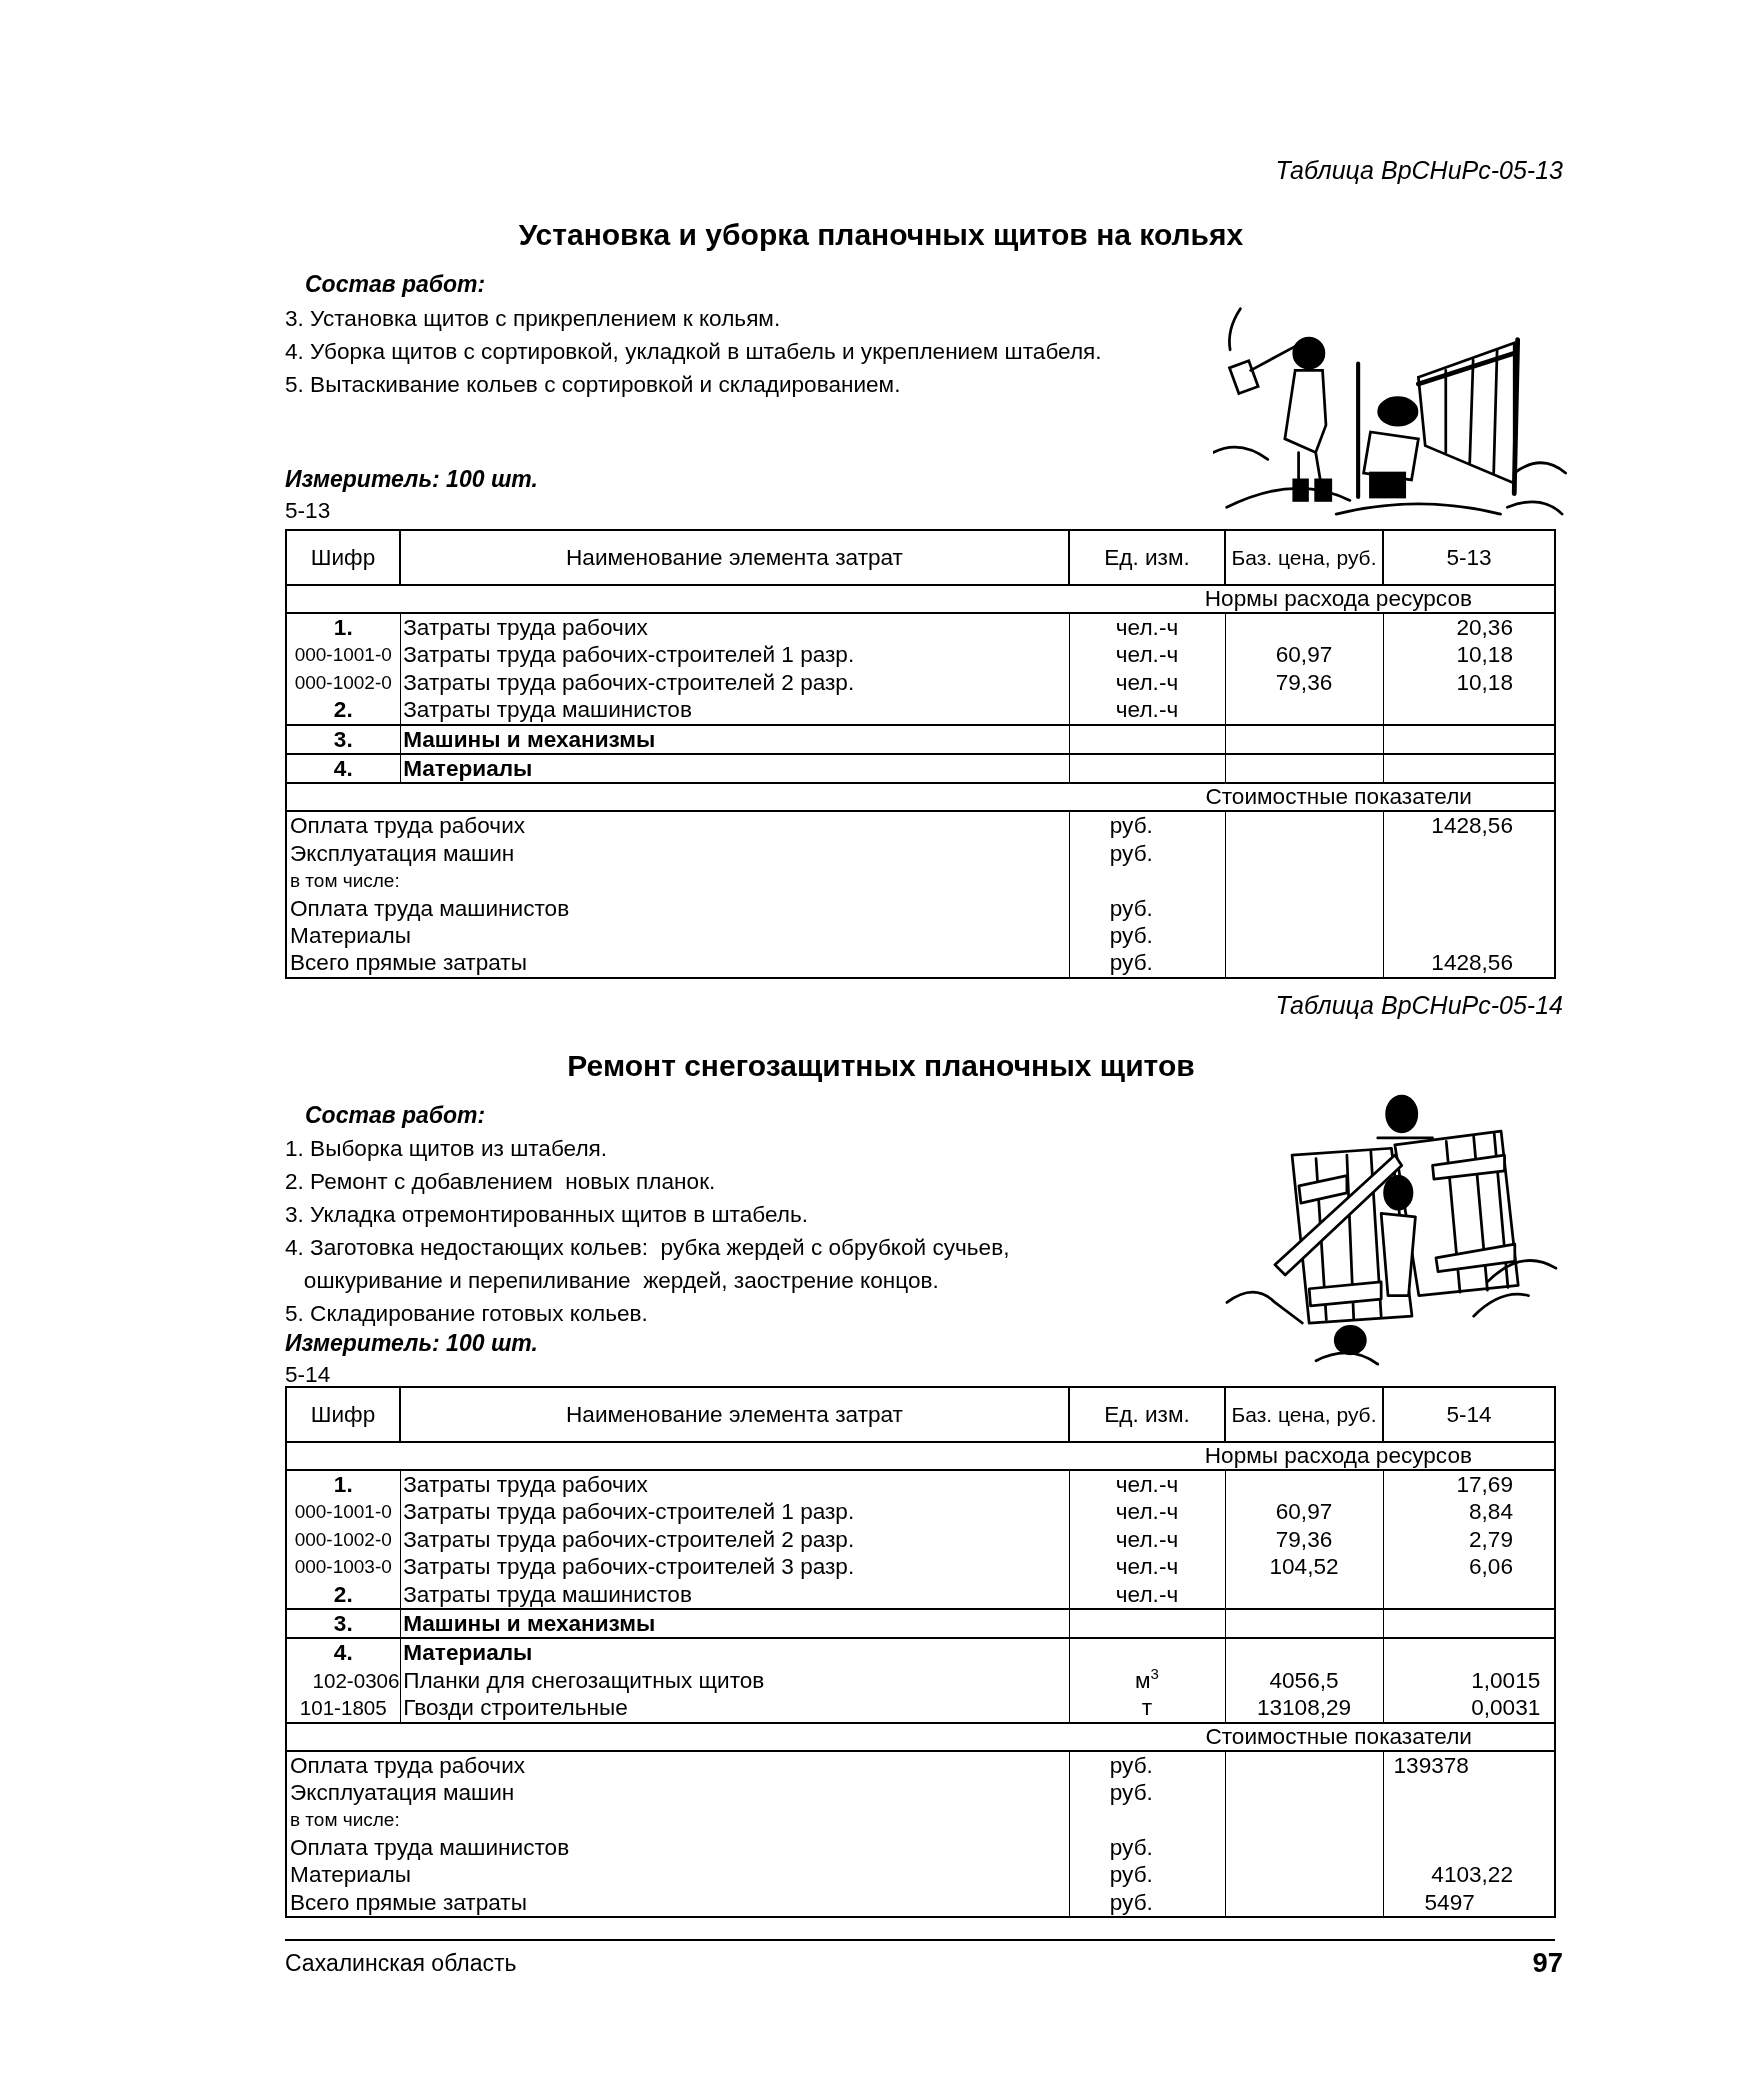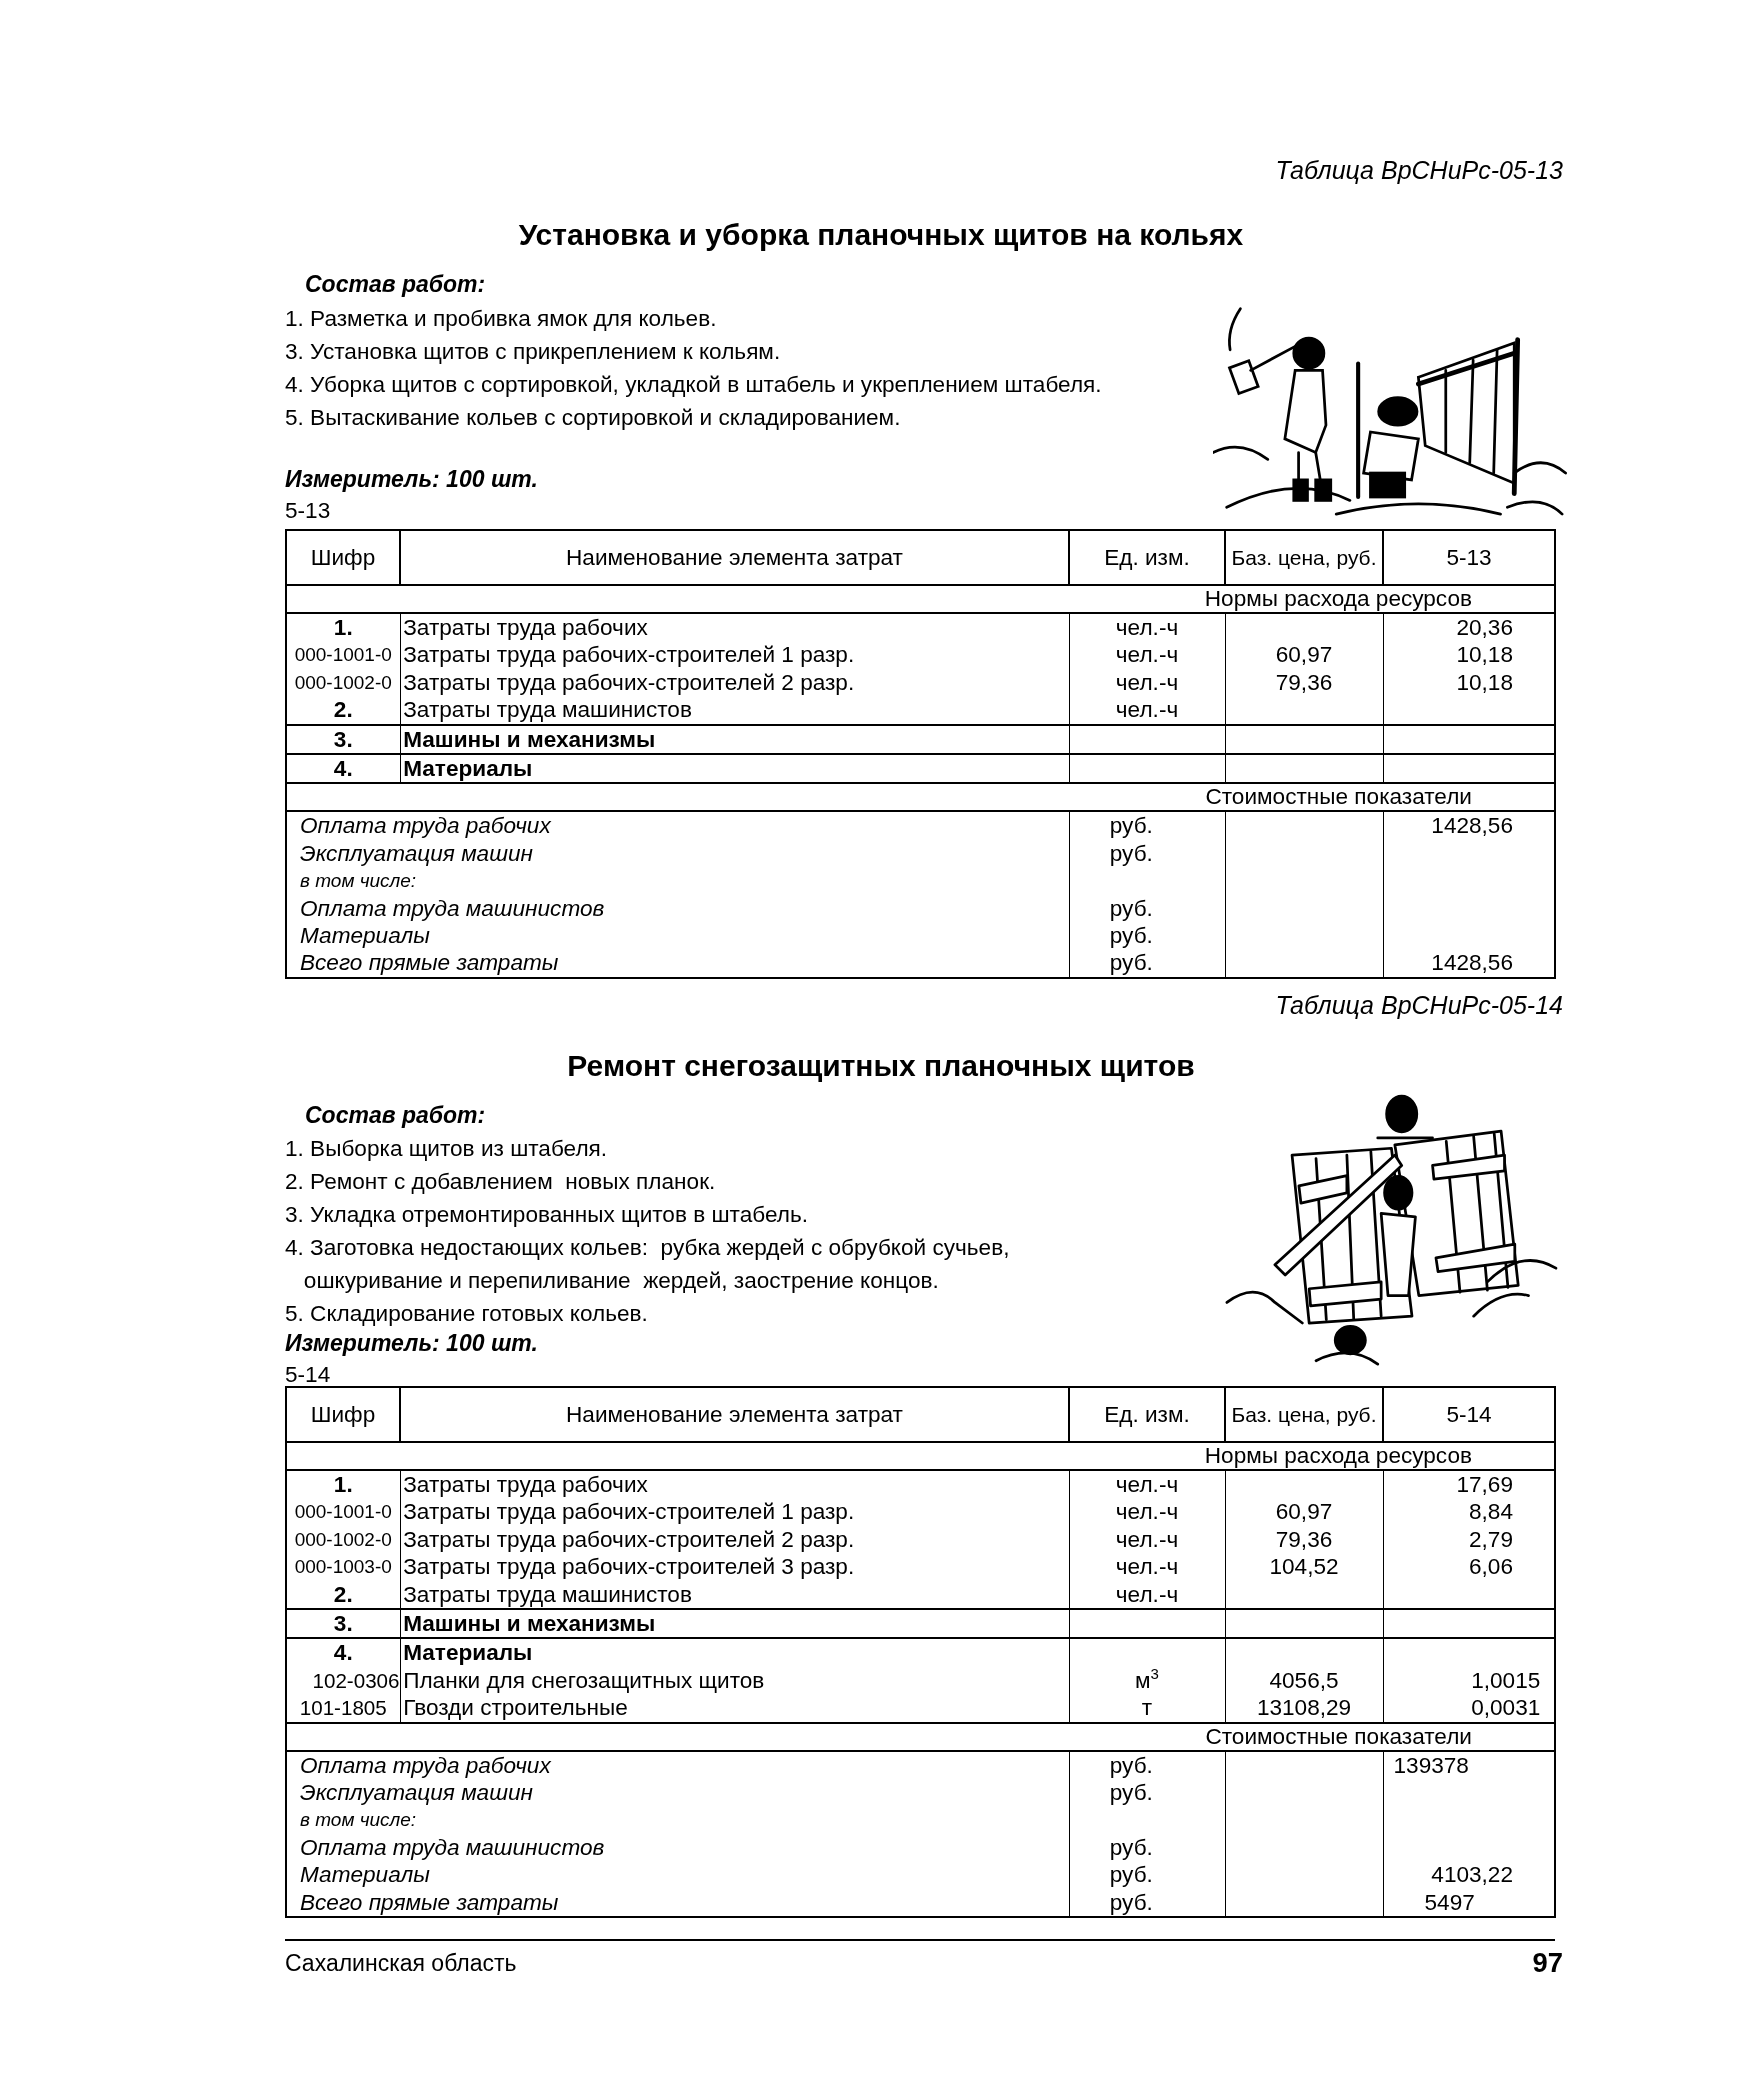--- a/index.html
+++ b/index.html
@@ -31,41 +31,40 @@
   table.norm td.code { text-align: center; font-size: 19px; white-space: nowrap; padding: 0; }
   table.norm td.code.num { font-size: 22.6px; font-weight: bold; }
   table.norm td.nm { border-left: 1.4px solid #000; }
   table.norm td.unit { border-left: 1.4px solid #000; text-align: center; }
   table.norm td.price { border-left: 1.4px solid #000; text-align: center; }
   table.norm td.val { border-left: 1.4px solid #000; border-right: 2.1px solid #000; text-align: right; padding-right: 41px; }
   table.norm td.first { border-left: 2.1px solid #000; }
   table.norm tr.grp-end td { border-bottom: 2.1px solid #000; }
   table.norm tr.bold-row td.nm { font-weight: bold; }
   table.norm tr.bold-row td.code { font-weight: bold; font-size: 22.6px; }
-  table.norm td.cost-name { border-left: 2.1px solid #000; padding-left: 13px; font-style: italic; }
+  table.norm td.cost-name { border-left: 2.1px solid #000; padding-left: 3px; }
   table.norm td.cost-name.small { font-size: 19px; }
   table.norm td.cost-unit { border-left: 1.4px solid #000; text-align: center; padding-right: 34px; }
   table.norm td.cost-val-left { text-align: left; padding-left: 10px; }
   table.norm tr.last td { border-bottom: 2.1px solid #000; }
   sup { font-size: 15px; line-height: 0; }
 
   .footer-line { left: 285px; width: 1270px; height: 0; border-top: 2.1px solid #000; }
   .footer-left { left: 285px; font-size: 23px; }
   .footer-right { right: 199px; font-size: 27.4px; font-weight: bold; }
 
   .illus { position: absolute; }
 </style>
 </head>
 <body>
 
 <div class="abs tbl-ref" style="top:156px;">Таблица ВрСНиРс-05-13</div>
 <div class="abs sec-title" style="top:218px;">Установка и уборка планочных щитов на кольях</div>
 <div class="abs sostav" style="top:271px;">Состав работ:</div>
 <ul class="abs work-list" style="top:302px;">
-  <li>1. Разметка и пробивка ямок для кольев.</li>
   <li>3. Установка щитов с прикреплением к кольям.</li>
   <li>4. Уборка щитов с сортировкой, укладкой в штабель и укреплением штабеля.</li>
   <li>5. Вытаскивание кольев с сортировкой и складированием.</li>
 </ul>
 <div class="abs izm" style="top:466px;">Измеритель: 100 шт.</div>
 <div class="abs code-lbl" style="top:498px;">5-13</div>
 
 <svg class="illus" style="left:1213px; top:288px;" width="356" height="240" viewBox="0 0 520 350">
   <g fill="none" stroke="#000" stroke-width="4" stroke-linecap="round">
     <path d="M40 30 Q20 60 25 90"></path>

